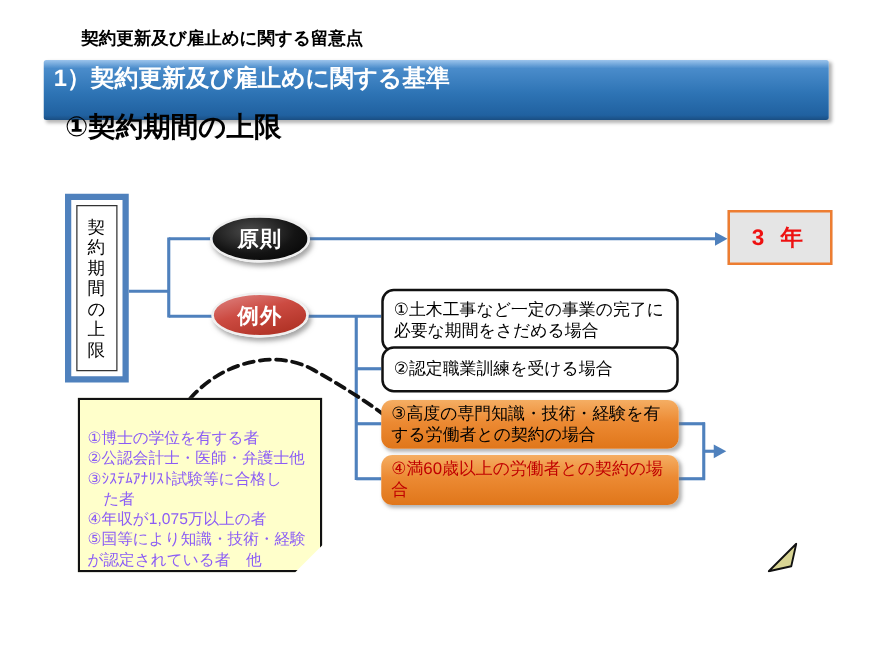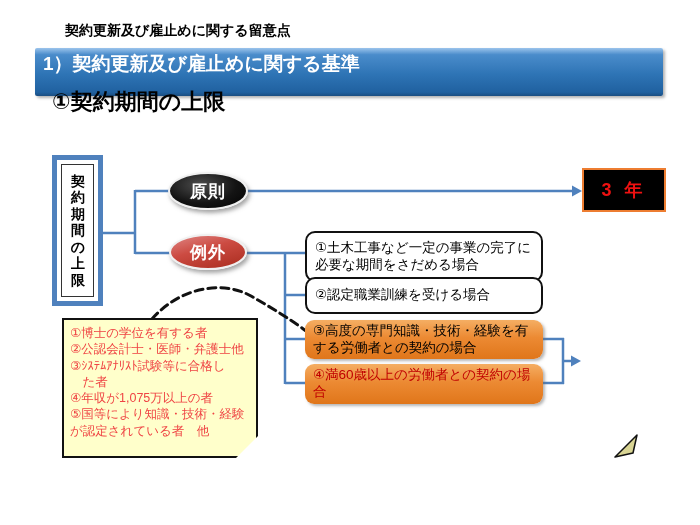--- a/index.html
+++ b/index.html
@@ -26,22 +26,22 @@
   .root-box{
     position:absolute;left:52px;top:155px;width:51px;height:151px;
     border:5px solid #4F81BD;background:#fff;box-sizing:border-box;
     display:flex;align-items:center;justify-content:center;
   }
   .root-inner{
     width:33px;height:133px;border:1px solid #333;box-sizing:border-box;
     display:flex;align-items:center;justify-content:center;
   }
   .root-inner span{
-    display:block;width:15px;font-size:14px;line-height:16.5px;font-weight:bold;
-    word-break:break-all;text-align:right;color:#000;
+    display:block;width:15px;font-size:14px;line-height:16.5px;font-weight:normal;
+    word-break:break-all;text-align:left;color:#000;
   }
   .ellipse{
     position:absolute;border-radius:50%;display:flex;align-items:center;justify-content:center;
     color:#fff;font-weight:bold;font-size:17px;
     border:2px solid #F0F0F0;box-shadow:2px 3px 4px rgba(90,90,90,0.55);
     box-sizing:border-box;letter-spacing:1px;
   }
   .ellipse.principle{
     left:168px;top:172px;width:80px;height:38px;
     background:radial-gradient(ellipse at 40% 32%,#4d4d4d 0%,#141414 55%,#000 100%);
@@ -58,31 +58,31 @@
   .case-box.plain{background:#fff;border:2px solid #111;border-radius:10px;}
   .case-box.orange{
     background:linear-gradient(180deg,#F5AE63 0%,#EC8A33 45%,#E0761A 100%);
     border-radius:9px;box-shadow:2px 2px 3px rgba(110,110,110,0.5);
   }
   .case-box.c1{top:231px;height:51px;}
   .case-box.c2{top:277px;height:37px;}
   .case-box.c3{top:320px;height:39px;}
   .case-box.c4{top:364px;height:40px;color:#C00000;}
   .year-box{
-    position:absolute;left:582px;width:84px;background:#000000;
+    position:absolute;left:582px;width:84px;background:#e5e5e5;
     border:2.5px solid #ED7D31;box-sizing:border-box;
     display:flex;align-items:center;justify-content:center;
     color:#EE1111;font-size:18px;font-weight:bold;letter-spacing:4px;
   }
   .year-box.y3{top:168px;height:44px;}
   .year-box.y5{top:343px;height:47px;}
   .note{
     position:absolute;left:62px;top:318px;width:196px;height:140px;
     background:#FFFFCB;border:2px solid #111;box-sizing:border-box;
-    padding:5px 6px;font-size:12.5px;line-height:1.3;color:#ef4444;
+    padding:22px 6px;font-size:12.5px;line-height:1.3;color:#8b5cf6;
     clip-path:polygon(0 0,100% 0,100% calc(100% - 22px),calc(100% - 22px) 100%,0 100%);
   }
   .note-line{white-space:pre;}
   .note-fold{position:absolute;right:62px;bottom:67px;width:24px;height:24px;}
 </style>
 </head>
 <body>
 
 <div class="slide">
 

